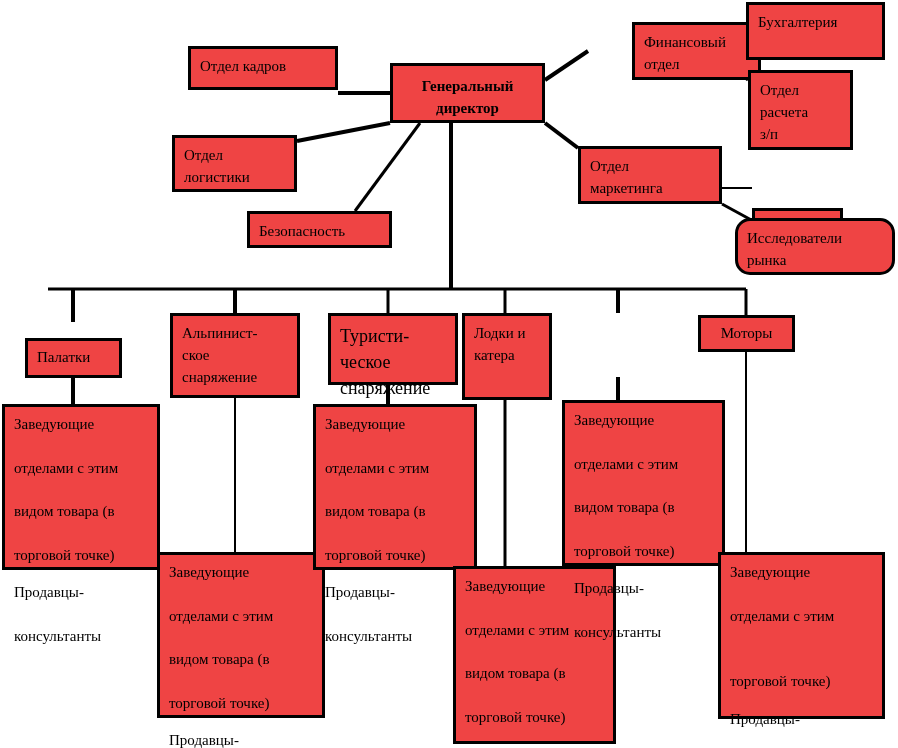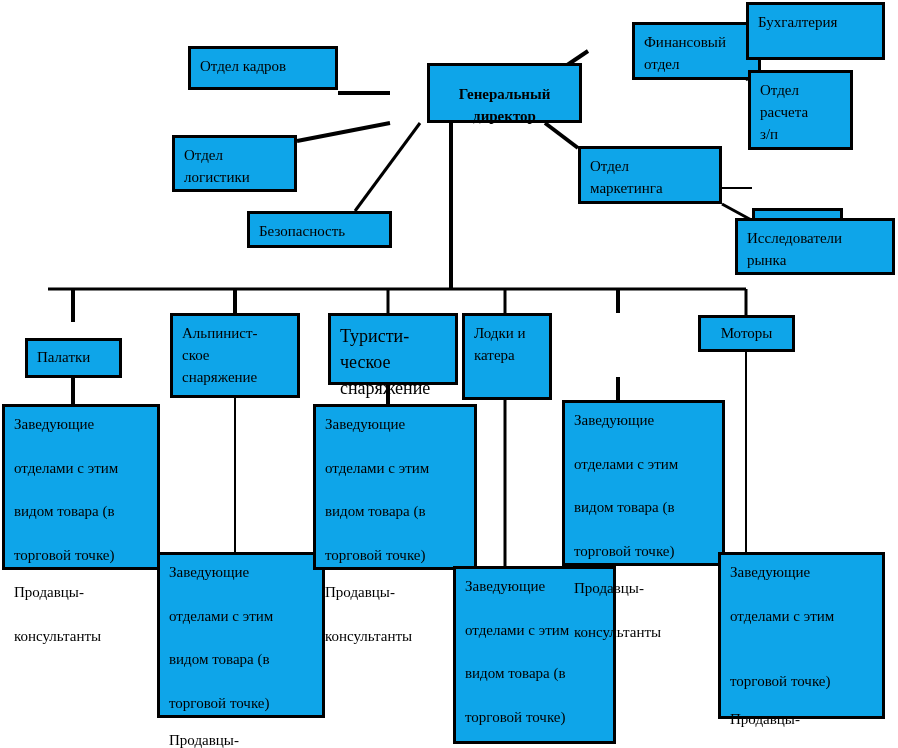--- a/index.html
+++ b/index.html
@@ -21,32 +21,31 @@
     position: absolute;
     left: 0;
     top: 0;
     width: 898px;
     height: 748px;
     pointer-events: none;
   }
   .node {
     position: absolute;
     box-sizing: border-box;
-    background: #0ea5e9;
+    background: #ef4444;
     border: 3px solid #000000;
     padding: 7px 9px 5px 9px;
     font-size: 15px;
     line-height: 1.45;
     z-index: 5;
   }
   .node.bold {
     font-weight: bold;
     text-align: center;
-    padding-top: 18px;
-    margin-left: 37px;
+    padding-top: 10px;
   }
   .node .ln {
     display: block;
     white-space: nowrap;
   }
   .staff .para {
     margin: 0;
   }
   .staff .gap {
     height: 16px;
@@ -134,21 +133,21 @@
 
   <div class="node" style="left:578px; top:146px; width:144px; height:58px;">
     <span class="ln">Отдел</span>
     <span class="ln">маркетинга</span>
   </div>
 
   <div class="node" style="left:752px; top:170px; width:91px; height:48px;margin-top:38px;">
     <span class="ln">Реклама</span>
   </div>
 
-  <div class="node" style="left:735px; top:218px; width:160px; height:57px;">
+  <div class="node" style="left:735px; top:218px; width:160px; height:57px;border-radius:15px;">
     <span class="ln">Исследователи</span>
     <span class="ln">рынка</span>
   </div>
 
   <div class="node" style="left:25px; top:322px; width:97px; height:40px; padding-top:6px;margin-top:16px;">
     <span class="ln">Палатки</span>
   </div>
 
   <div class="node" style="left:170px; top:313px; width:130px; height:85px;">
     <span class="ln">Альпинист-</span>

